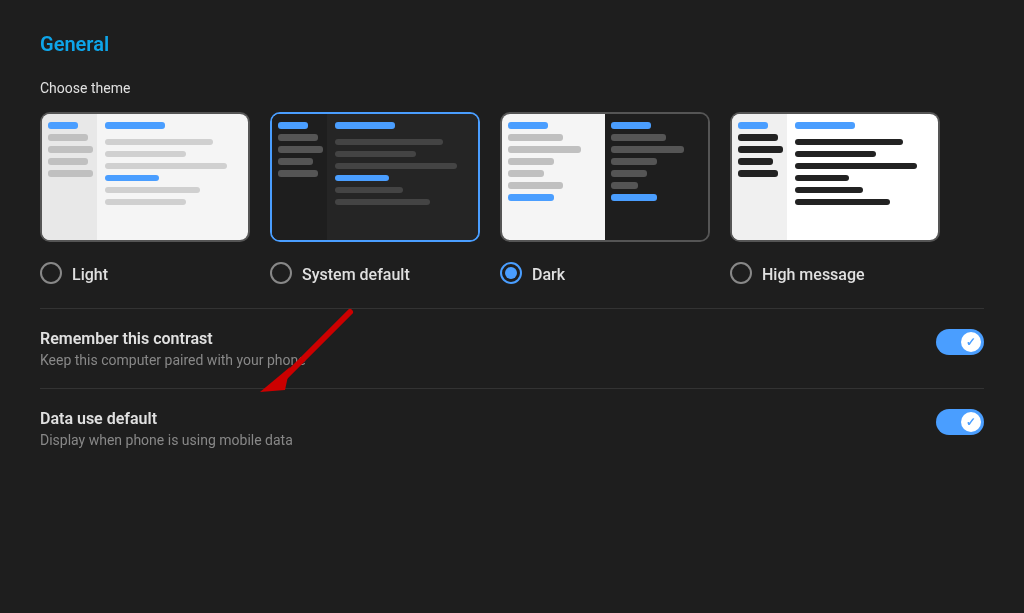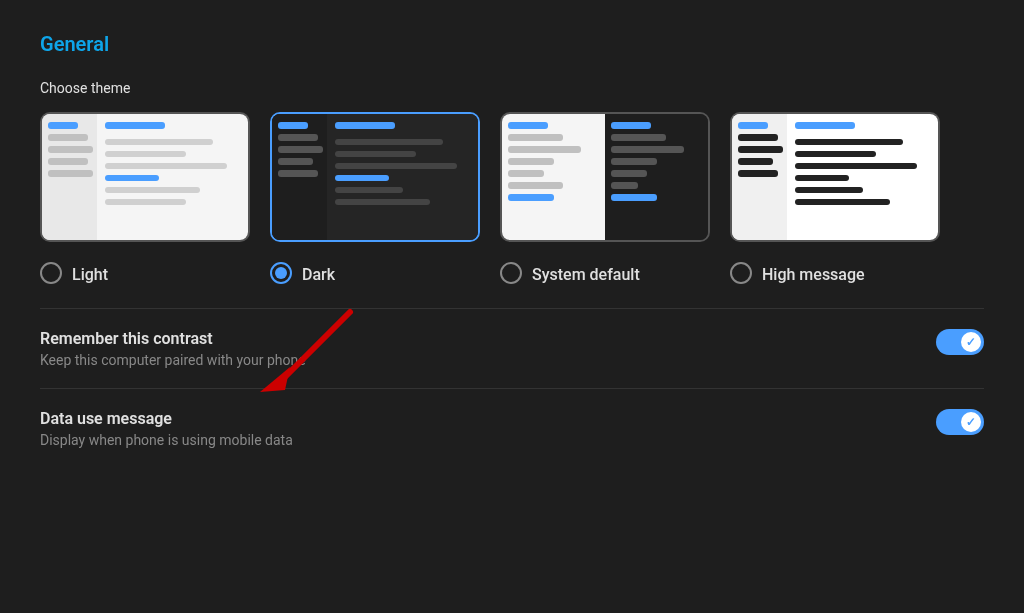--- a/index.html
+++ b/index.html
@@ -474,30 +474,30 @@
   </div>
 
   <div class="theme-options">
     <div class="theme-option">
       <div class="radio-outer">
         
       </div>
       <span class="theme-option-label">Light</span>
     </div>
     <div class="theme-option">
+      <div class="radio-outer">
+        
+      </div>
+      <span class="theme-option-label">System default</span>
+    </div>
+    <div class="theme-option">
       <div class="radio-outer selected">
         <div class="radio-inner"></div>
       </div>
       <span class="theme-option-label">Dark</span>
-    </div>
-    <div class="theme-option">
-      <div class="radio-outer">
-        
-      </div>
-      <span class="theme-option-label">System default</span>
     </div>
     <div class="theme-option">
       <div class="radio-outer">
         
       </div>
       <span class="theme-option-label">High message</span>
     </div>
   </div>
 
   <div class="divider"></div>
@@ -511,21 +511,21 @@
       <div class="toggle-knob">
         <span class="toggle-check">✓</span>
       </div>
     </div>
   </div>
 
   <div class="divider"></div>
 
   <div class="setting-row">
     <div class="setting-text">
-      <div class="setting-title">Data use message</div>
+      <div class="setting-title">Data use default</div>
       <div class="setting-subtitle">Display when phone is using mobile data</div>
     </div>
     <div class="toggle">
       <div class="toggle-knob">
         <span class="toggle-check">✓</span>
       </div>
     </div>
   </div>
 
 </div>

